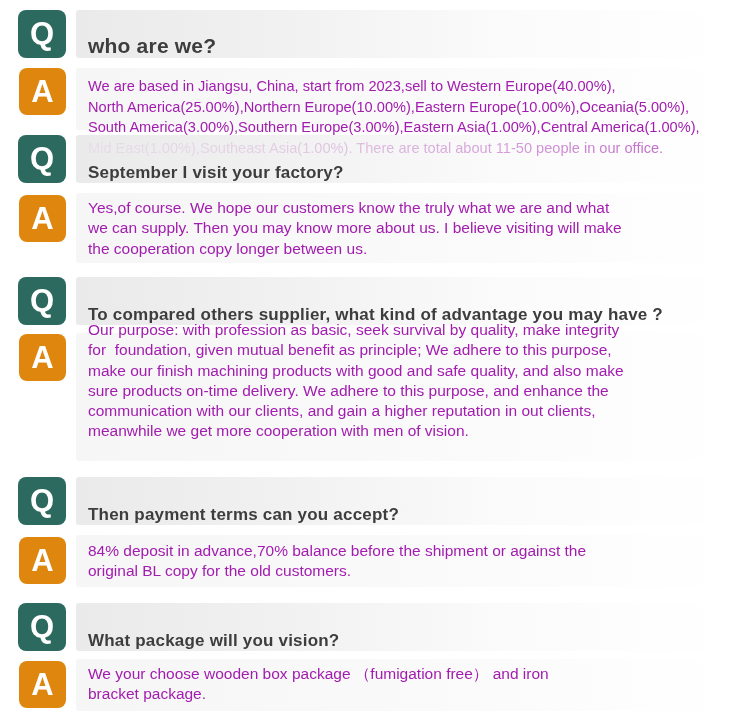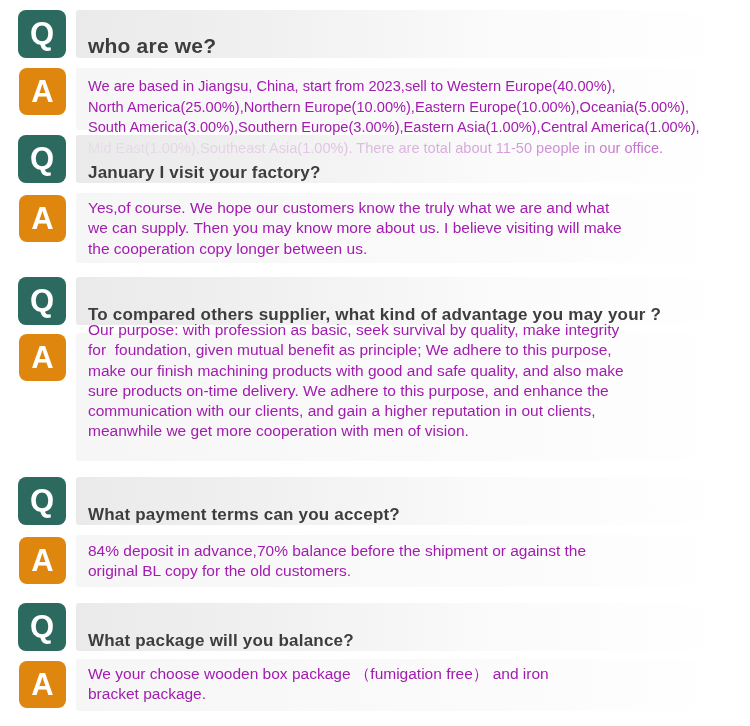--- a/index.html
+++ b/index.html
@@ -89,40 +89,40 @@
 North America(25.00%),Northern Europe(10.00%),Eastern Europe(10.00%),Oceania(5.00%),
 South America(3.00%),Southern Europe(3.00%),Eastern Asia(1.00%),Central America(1.00%),
 Mid East(1.00%),Southeast Asia(1.00%). There are total about 11-50 people in our office.</div>
   </div>
 
   <div class="row">
     <div class="badge q" style="top:135px">
       <span>Q</span>
     </div>
     <div class="qbar" style="top:135px">
-      <span class="qtext" style="padding-top:16px">January I visit your factory?</span>
+      <span class="qtext" style="padding-top:16px">September I visit your factory?</span>
     </div>
   </div>
 
   <div class="row">
     <div class="badge a" style="top:195px">
       <span>A</span>
     </div>
     <div class="abar" style="top:193px;height:70px"></div>
     <div class="atext" style="top:198px">Yes,of course. We hope our customers know the truly what we are and what
 we can supply. Then you may know more about us. I believe visiting will make
 the cooperation copy longer between us.</div>
   </div>
 
   <div class="row">
     <div class="badge q" style="top:277px">
       <span>Q</span>
     </div>
     <div class="qbar" style="top:277px">
-      <span class="qtext">To compared others supplier, what kind of advantage you may your ?</span>
+      <span class="qtext">To compared others supplier, what kind of advantage you may have ?</span>
     </div>
   </div>
 
   <div class="row">
     <div class="badge a" style="top:334px">
       <span>A</span>
     </div>
     <div class="abar" style="top:333px;height:128px"></div>
     <div class="atext" style="top:320px">Our purpose: with profession as basic, seek survival by quality, make integrity
 for  foundation, given mutual benefit as principle; We adhere to this purpose,
@@ -130,39 +130,39 @@
 sure products on-time delivery. We adhere to this purpose, and enhance the
 communication with our clients, and gain a higher reputation in out clients,
 meanwhile we get more cooperation with men of vision.</div>
   </div>
 
   <div class="row">
     <div class="badge q" style="top:477px">
       <span>Q</span>
     </div>
     <div class="qbar" style="top:477px">
-      <span class="qtext">What payment terms can you accept?</span>
+      <span class="qtext">Then payment terms can you accept?</span>
     </div>
   </div>
 
   <div class="row">
     <div class="badge a" style="top:537px">
       <span>A</span>
     </div>
     <div class="abar" style="top:535px;height:52px"></div>
     <div class="atext" style="top:541px">84% deposit in advance,70% balance before the shipment or against the
 original BL copy for the old customers.</div>
   </div>
 
   <div class="row">
     <div class="badge q" style="top:603px">
       <span>Q</span>
     </div>
     <div class="qbar" style="top:603px">
-      <span class="qtext">What package will you balance?</span>
+      <span class="qtext">What package will you vision?</span>
     </div>
   </div>
 
   <div class="row">
     <div class="badge a" style="top:661px">
       <span>A</span>
     </div>
     <div class="abar" style="top:659px;height:52px"></div>
     <div class="atext" style="top:664px">We your choose wooden box package （fumigation free） and iron
 bracket package.</div>

